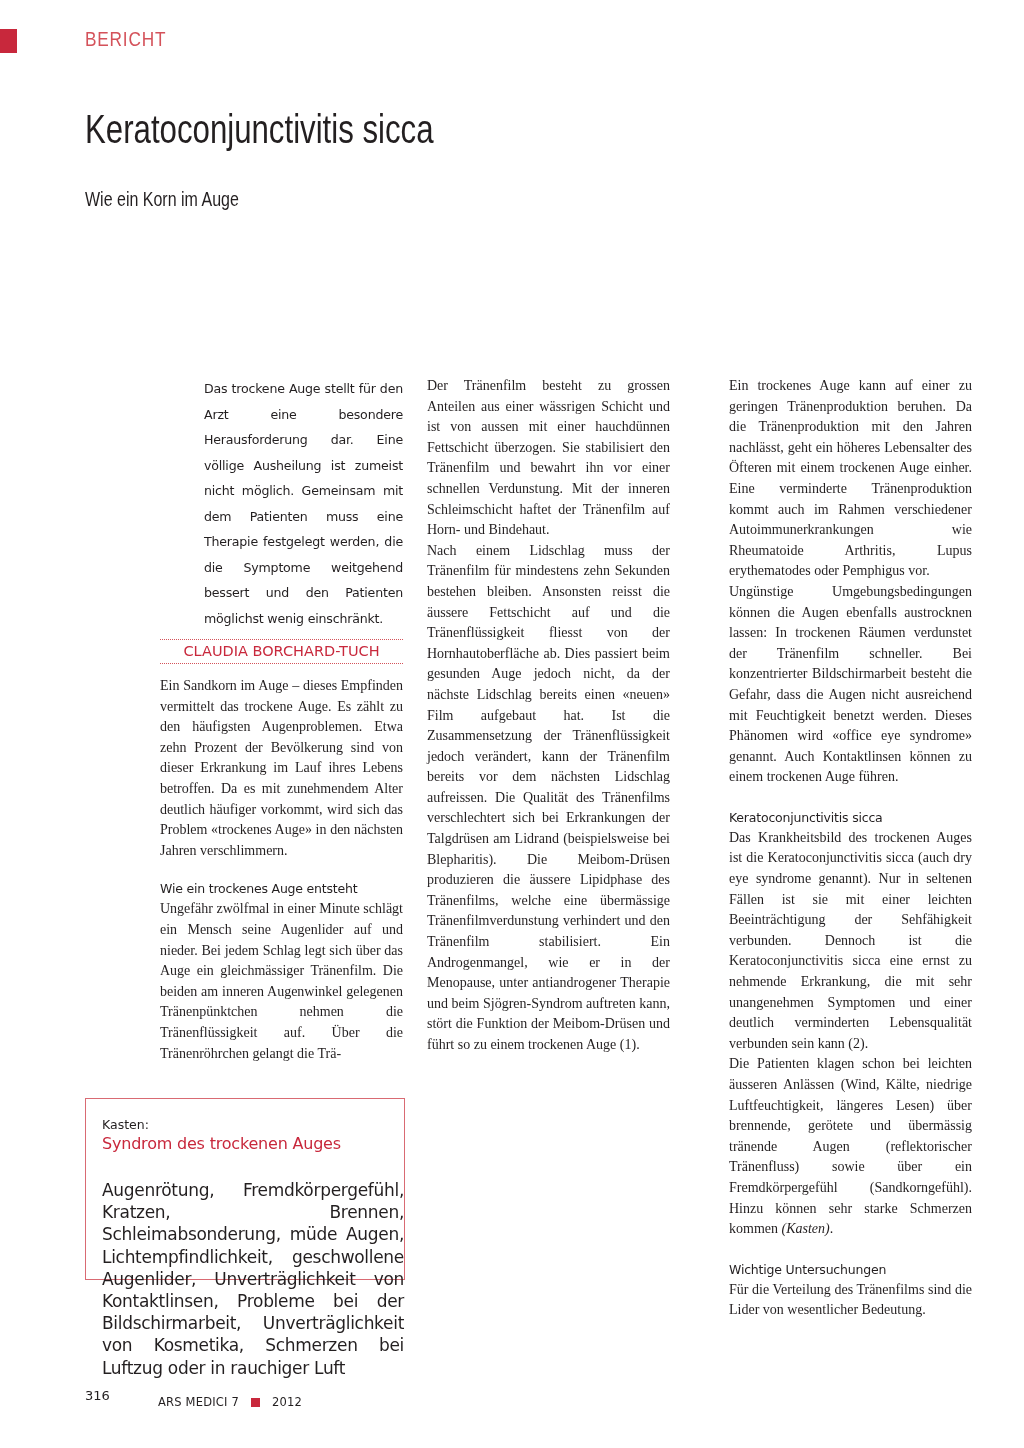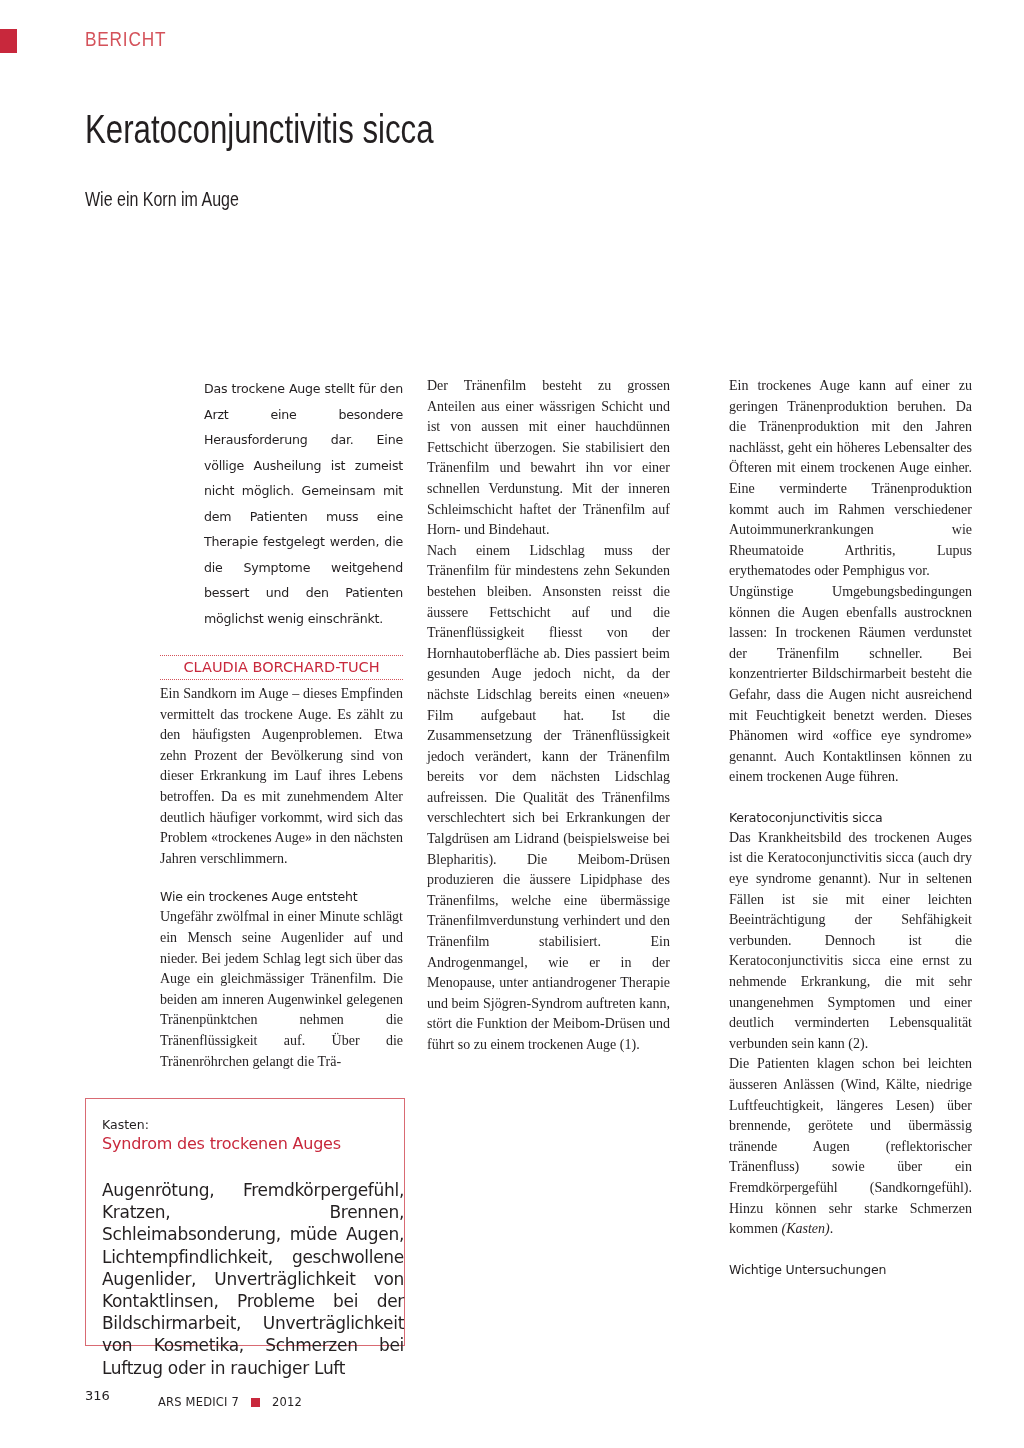--- a/index.html
+++ b/index.html
@@ -11,44 +11,44 @@
 
   .col { position: absolute; top: 376px; width: 243px; }
   .col1 { left: 160px; }
   .col2 { left: 427px; width: 243px; }
   .col3 { left: 729px; width: 243px; }
 
   .lead { font-family: "DejaVu Sans", sans-serif; font-size: 12.6px; line-height: 25.5px; text-align: justify; color: #231f20; letter-spacing: -0.2px; margin-left: 44px; }
   .body-text { font-family: "Liberation Serif", serif; font-size: 14px; line-height: 20.6px; text-align: justify; color: #231f20; margin: 0; hyphens: manual; }
   .subhead { font-family: "DejaVu Sans", sans-serif; font-size: 12.5px; line-height: 20px; color: #231f20; margin: 0; letter-spacing: -0.2px; }
 
-  .author { margin-top: 24px; border-top: 1.5px dotted #d4525a; border-bottom: 1.5px dotted #d4525a; text-align: center; padding: 3px 0 4px; font-family: "DejaVu Sans", sans-serif; font-size: 14.5px; color: #c8283c; letter-spacing: 0px; }
+  .author { margin-top: 8px; border-top: 1.5px dotted #d4525a; border-bottom: 1.5px dotted #d4525a; text-align: center; padding: 3px 0 4px; font-family: "DejaVu Sans", sans-serif; font-size: 14.5px; color: #c8283c; letter-spacing: 0px; }
 
-  .kasten { position: absolute; left: 85px; top: 1098px; width: 320px; height: 248px; border: 1.5px solid #d96a73; box-sizing: border-box; padding: 18px 0 0 16px; }
+  .kasten { position: absolute; left: 85px; top: 1098px; width: 320px; height: 182px; border: 1.5px solid #d96a73; box-sizing: border-box; padding: 18px 0 0 16px; }
   .kasten-label { font-family: "DejaVu Sans", sans-serif; font-size: 12.5px; color: #231f20; }
   .kasten-title { font-family: "DejaVu Sans", sans-serif; font-size: 16px; color: #c8283c; margin-top: 2px; letter-spacing: -0.2px; }
   .kasten-body { margin-top: 26px; font-family: "DejaVu Sans", sans-serif; font-size: 17px; line-height: 22.2px; text-align: justify; color: #231f20; letter-spacing: -0.3px; }
 
   .footer-page { position: absolute; left: 85px; top: 1388px; font-family: "DejaVu Sans", sans-serif; font-size: 13px; color: #231f20; }
   .footer-journal { position: absolute; left: 158px; top: 1395px; font-family: "DejaVu Sans", sans-serif; font-size: 11.5px; color: #231f20; letter-spacing: 0.2px; display: flex; align-items: center; gap: 12px; }
   .footer-square { display: inline-block; width: 9px; height: 9px; background: #c8283c; }
   em { font-style: italic; }
 </style>
 </head>
 <body>
 
 <div class="red-block"></div>
 <div class="section-label">BERICHT</div>
 <h1 class="title" style="margin:0;font-weight:normal;">Keratoconjunctivitis sicca</h1>
 <div class="subtitle">Wie ein Korn im Auge</div>
 
 <div class="col col1">
   <div class="lead">Das trockene Auge stellt für den Arzt eine besondere Herausforderung dar. Eine völlige Ausheilung ist zumeist nicht möglich. Gemeinsam mit dem Patienten muss eine Therapie festgelegt werden, die die Symptome weitgehend bessert und den Patienten möglichst wenig einschränkt.</div>
   <div class="author">CLAUDIA BORCHARD-TUCH</div>
-  <p class="body-text" style="margin-top:4px;">Ein Sandkorn im Auge – dieses Empfinden vermittelt das trockene Auge. Es zählt zu den häufigsten Augenproblemen. Etwa zehn Prozent der Bevölkerung sind von dieser Erkrankung im Lauf ihres Lebens betroffen. Da es mit zunehmendem Alter deutlich häufiger vorkommt, wird sich das Problem «trockenes Auge» in den nächsten Jahren verschlimmern.</p>
+  <p class="body-text" style="margin-top:12px;">Ein Sandkorn im Auge – dieses Empfinden vermittelt das trockene Auge. Es zählt zu den häufigsten Augenproblemen. Etwa zehn Prozent der Bevölkerung sind von dieser Erkrankung im Lauf ihres Lebens betroffen. Da es mit zunehmendem Alter deutlich häufiger vorkommt, wird sich das Problem «trockenes Auge» in den nächsten Jahren verschlimmern.</p>
   <div style="height:18px;"></div>
   <p class="subhead">Wie ein trockenes Auge entsteht</p>
   <p class="body-text">Ungefähr zwölfmal in einer Minute schlägt ein Mensch seine Augenlider auf und nieder. Bei jedem Schlag legt sich über das Auge ein gleichmässiger Tränenfilm. Die beiden am inneren Augenwinkel gelegenen Tränenpünktchen nehmen die Tränenflüssigkeit auf. Über die Tränenröhrchen gelangt die Trä-</p>
 </div>
 
 <div class="kasten">
   <div class="kasten-label">Kasten:</div>
   <div class="kasten-title">Syndrom des trockenen Auges</div>
   <div class="kasten-body">Augenrötung, Fremdkörpergefühl, Kratzen, Brennen, Schleimabsonderung, müde Augen, Lichtempfindlichkeit, geschwollene Augenlider, Unverträglichkeit von Kontaktlinsen, Probleme bei der Bildschirmarbeit, Unverträglichkeit von Kosmetika, Schmerzen bei Luftzug oder in rauchiger Luft</div>
 </div>
@@ -60,20 +60,21 @@
 
 <div class="col col3">
   <p class="body-text">Ein trockenes Auge kann auf einer zu geringen Tränenproduktion beruhen. Da die Tränenproduktion mit den Jahren nachlässt, geht ein höheres Lebensalter des Öfteren mit einem trockenen Auge einher. Eine verminderte Tränenproduktion kommt auch im Rahmen verschiedener Autoimmunerkrankungen wie Rheumatoide Arthritis, Lupus erythematodes oder Pemphigus vor.</p>
   <p class="body-text">Ungünstige Umgebungsbedingungen können die Augen ebenfalls austrocknen lassen: In trockenen Räumen verdunstet der Tränenfilm schneller. Bei konzentrierter Bildschirmarbeit besteht die Gefahr, dass die Augen nicht ausreichend mit Feuchtigkeit benetzt werden. Dieses Phänomen wird «office eye syndrome» genannt. Auch Kontaktlinsen können zu einem trockenen Auge führen.</p>
   <div style="height:20px;"></div>
   <p class="subhead">Keratoconjunctivitis sicca</p>
   <p class="body-text">Das Krankheitsbild des trockenen Auges ist die Keratoconjunctivitis sicca (auch dry eye syndrome genannt). Nur in seltenen Fällen ist sie mit einer leichten Beeinträchtigung der Sehfähigkeit verbunden. Dennoch ist die Keratoconjunctivitis sicca eine ernst zu nehmende Erkrankung, die mit sehr unangenehmen Symptomen und einer deutlich verminderten Lebensqualität verbunden sein kann (2).</p>
   <p class="body-text"><span>Die Patienten klagen schon bei leichten äusseren Anlässen (Wind, Kälte, niedrige Luftfeuchtigkeit, längeres Lesen) über brennende, gerötete und übermässig tränende Augen (reflektorischer Tränenfluss) sowie über ein Fremdkörpergefühl (Sandkorngefühl). Hinzu können sehr starke Schmerzen kommen </span><em>(Kasten)</em><span>.</span></p>
   <div style="height:20px;"></div>
   <p class="subhead">Wichtige Untersuchungen</p>
+  <p class="body-text">Für die Verteilung des Tränenfilms sind die Lider von wesentlicher Bedeutung.</p>
 </div>
 
 <div class="footer-page">316</div>
 <div class="footer-journal">
   <span>ARS MEDICI 7</span>
   <span class="footer-square"></span>
   <span>2012</span>
 </div>
 
 </body></html>

